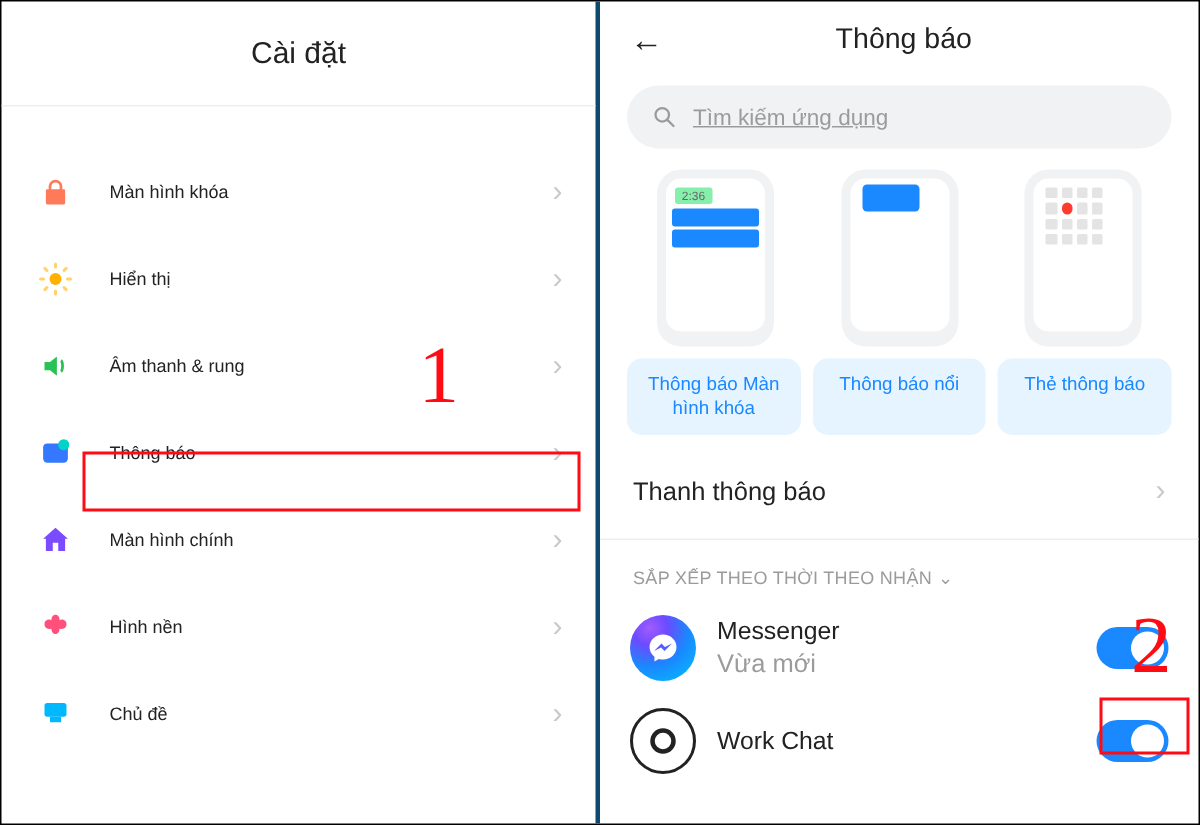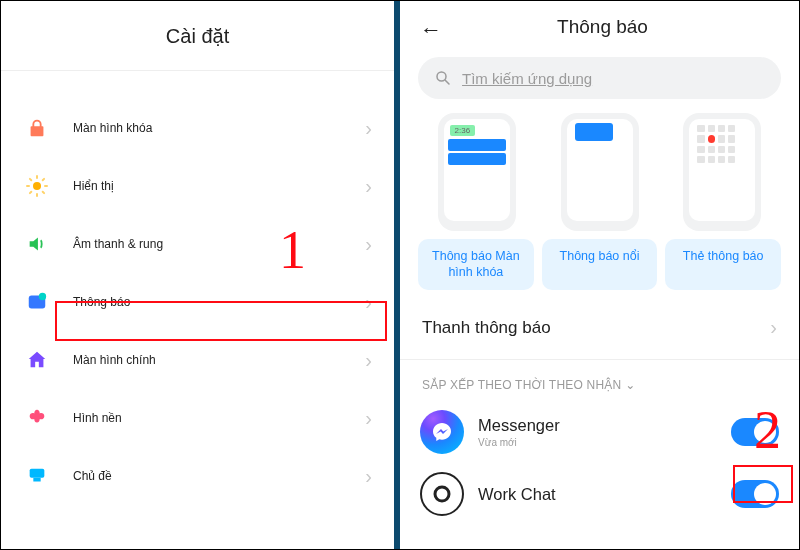--- a/index.html
+++ b/index.html
@@ -1,19 +1,19 @@
 <!DOCTYPE html>
 <html><head>
 <meta charset="utf-8">
 <style>
   * { box-sizing: border-box; margin: 0; padding: 0; }
   body { width: 800px; height: 550px; font-family: -apple-system, Helvetica, Arial, sans-serif; background:#fff; color:#222; overflow:hidden; border:1px solid #000;}
   .frame { display:flex; width:100%; height:100%; }
   .pane { position:relative; height:100%; }
-  .pane-left { width:400px; border-right:6px solid #0c4a6e; padding: 18px 22px 0 22px; }
+  .pane-left { width:400px; border-right:3px solid #0c4a6e; padding: 18px 22px 0 22px; }
   .pane-right { width:400px; padding: 6px 14px 0 14px; }
 
   .title { text-align:center; font-size:20px; font-weight:500; margin:6px 0 22px; }
   .divider { height:1px; background:#eee; margin:0 -22px 28px; }
 
   .settings-item { display:flex; align-items:center; height:58px; position:relative; }
   .settings-item .icon-slot { width:28px; height:28px; display:flex; align-items:center; justify-content:center; margin-right:22px;}
   .settings-item .label { font-size:12px; color:#222; flex:1; }
   .chev { color:#c9c9c9; font-size:20px; }
 
@@ -50,21 +50,21 @@
 
   .group-label { font-size:12px; color:#9b9b9b; letter-spacing:.2px; padding-left:8px; display:flex; align-items:center; gap:4px;}
   .group-label .dd { font-size:12px; color:#9b9b9b;}
 
   .app-row { display:flex; align-items:center; padding:18px 6px 10px; }
   .app-icon { width:44px; height:44px; border-radius:50%; display:flex; align-items:center; justify-content:center; margin-right:14px;}
   .app-icon.msgr { background: radial-gradient(circle at 30% 20%, #a25cff 0%, #6b4bff 25%, #1a88ff 55%, #00c3ff 100%);}
   .app-icon.msgr svg { width:24px; height:24px;}
   .app-icon.work { background:#fff; border:2px solid #222;}
   .app-meta .name { font-size:16.5px; }
-  .app-meta .sub { font-size:10px; color:#9b9b9b; margin-top:2px;}
+  .app-meta .sub { font-size:17px; color:#9b9b9b; margin-top:2px;}
   .toggle { width:48px; height:28px; border-radius:14px; background:#1a88ff; position:relative; margin-left:auto;}
   .toggle::after{ content:""; position:absolute; right:3px; top:3px; width:22px; height:22px; background:#fff; border-radius:50%;}
 
   
   svg { display:block; }
 </style>
 </head>
 <body>
 
 <div class="frame">

